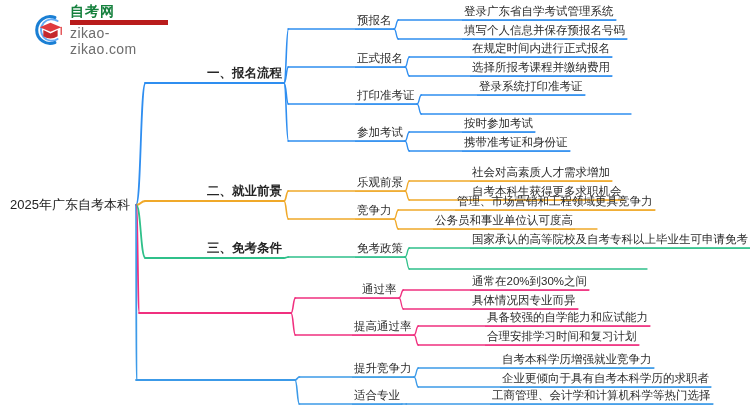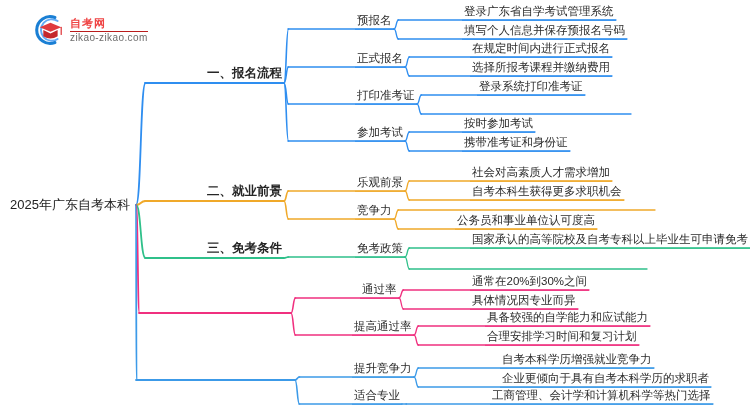--- a/index.html
+++ b/index.html
@@ -66,30 +66,30 @@
     width: 36px; height: 34px;
     flex: 0 0 36px;
   }
   #logo-text {
     display: flex;
     flex-direction: column;
     justify-content: center;
     padding-top: 1px;
   }
   #logo-title {
-    font-size: 11px;
+    font-size: 14px;
     font-weight: bold;
-    color: #ef4444;
+    color: #15803d;
     letter-spacing: 1px;
     line-height: 1.05;
-    border-bottom: 1px solid #b91c1c;
+    border-bottom: 5px solid #b91c1c;
     padding-bottom: 1px;
   }
   #logo-url {
-    font-size: 10px;
+    font-size: 14px;
     color: #6d6d6d;
     letter-spacing: 0.4px;
     margin-top: 0;
     font-family: "Liberation Sans", "DejaVu Sans", sans-serif;
   }
 </style>
 </head>
 <body>
 
 <div id="stage">
@@ -198,21 +198,22 @@
     <div class="node node-l2" style="left: 355px; top: 97px; border-bottom-color: rgb(47, 142, 240);">打印准考证</div>
     <div class="node node-l3" style="left: 477px; top: 88px; border-bottom-color: rgb(47, 142, 240);">登录系统打印准考证</div>
     <div class="node node-l2" style="left: 355px; top: 134px; border-bottom-color: rgb(47, 142, 240);">参加考试</div>
     <div class="node node-l3" style="left: 462px; top: 125px; border-bottom-color: rgb(47, 142, 240);">按时参加考试</div>
     <div class="node node-l3" style="left: 462px; top: 144px; border-bottom-color: rgb(47, 142, 240);">携带准考证和身份证</div>
     <div class="node node-l1" style="left: 205px; top: 193px; border-bottom-color: rgb(240, 169, 42);">二、就业前景</div>
     <div class="node node-l2" style="left: 355px; top: 184px; border-bottom-color: rgb(240, 169, 42);">乐观前景</div>
     <div class="node node-l3" style="left: 470px; top: 174px; border-bottom-color: rgb(240, 169, 42);">社会对高素质人才需求增加</div>
     <div class="node node-l3" style="left: 470px; top: 193px; border-bottom-color: rgb(240, 169, 42);">自考本科生获得更多求职机会</div>
     <div class="node node-l2" style="left: 355px; top: 212px; border-bottom-color: rgb(240, 169, 42);">竞争力</div>
-    <div class="node node-l3" style="left: 455px; top: 222px; border-bottom-color: rgb(240, 169, 42); text-align: center;">公务员和事业单位认可度高</div>
+    <div class="node node-l3" style="left: 455px; top: 203px; border-bottom-color: rgb(240, 169, 42);">管理、市场营销和工程领域更具竞争力</div>
+    <div class="node node-l3" style="left: 433px; top: 222px; border-bottom-color: rgb(240, 169, 42); text-align: center;">公务员和事业单位认可度高</div>
     <div class="node node-l1" style="left: 205px; top: 250px; border-bottom-color: rgb(47, 192, 138);">三、免考条件</div>
     <div class="node node-l2" style="left: 355px; top: 250px; border-bottom-color: rgb(47, 192, 138);">免考政策</div>
     <div class="node node-l3" style="left: 470px; top: 241px; border-bottom-color: rgb(47, 192, 138);">国家承认的高等院校及自考专科以上毕业生可申请免考</div>
     <div class="node node-l2" style="left: 360px; top: 291px; border-bottom-color: rgb(240, 48, 127);">通过率</div>
     <div class="node node-l3" style="left: 470px; top: 283px; border-bottom-color: rgb(240, 48, 127);">通常在20%到30%之间</div>
     <div class="node node-l3" style="left: 470px; top: 302px; border-bottom-color: rgb(240, 48, 127);">具体情况因专业而异</div>
     <div class="node node-l2" style="left: 352px; top: 328px; border-bottom-color: rgb(240, 48, 127);">提高通过率</div>
     <div class="node node-l3" style="left: 485px; top: 319px; border-bottom-color: rgb(240, 48, 127);">具备较强的自学能力和应试能力</div>
     <div class="node node-l3" style="left: 485px; top: 338px; border-bottom-color: rgb(240, 48, 127);">合理安排学习时间和复习计划</div>
     <div class="node node-l2" style="left: 352px; top: 370px; border-bottom-color: rgb(60, 154, 232);">提升竞争力</div>

